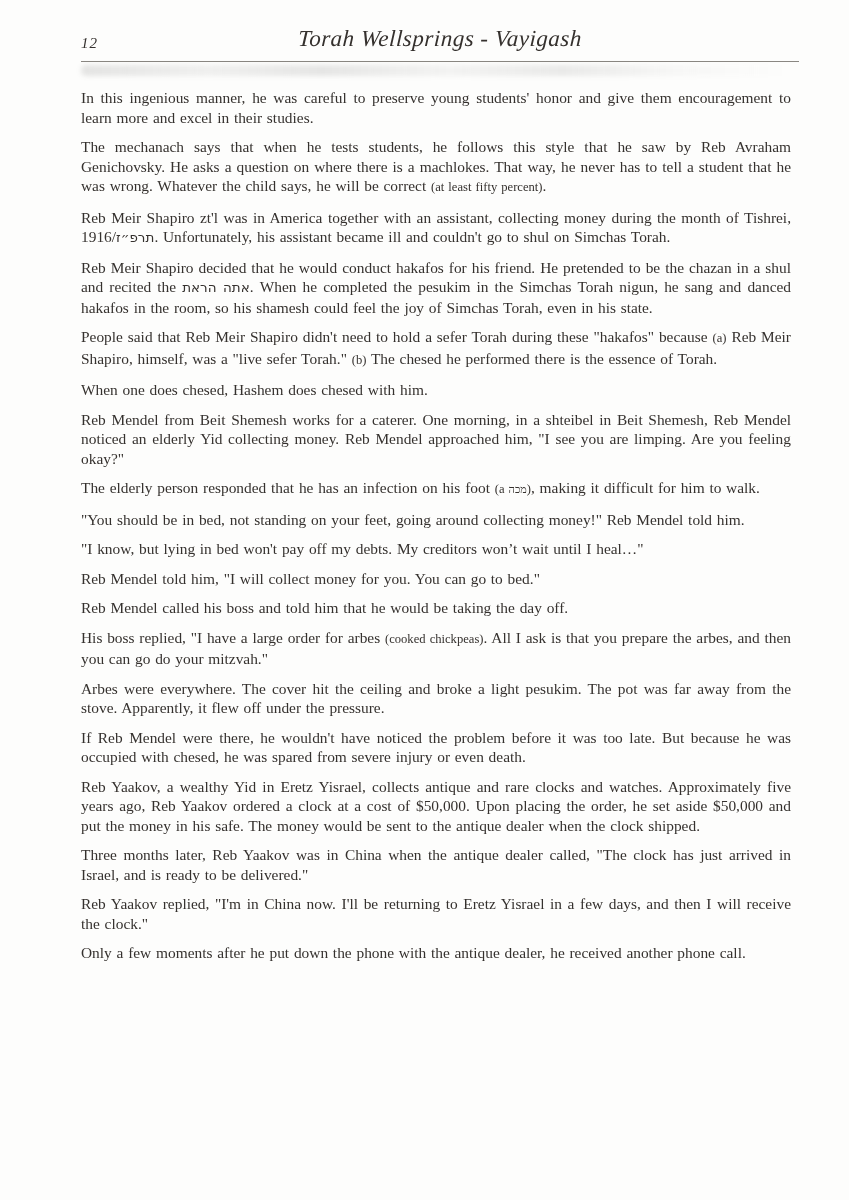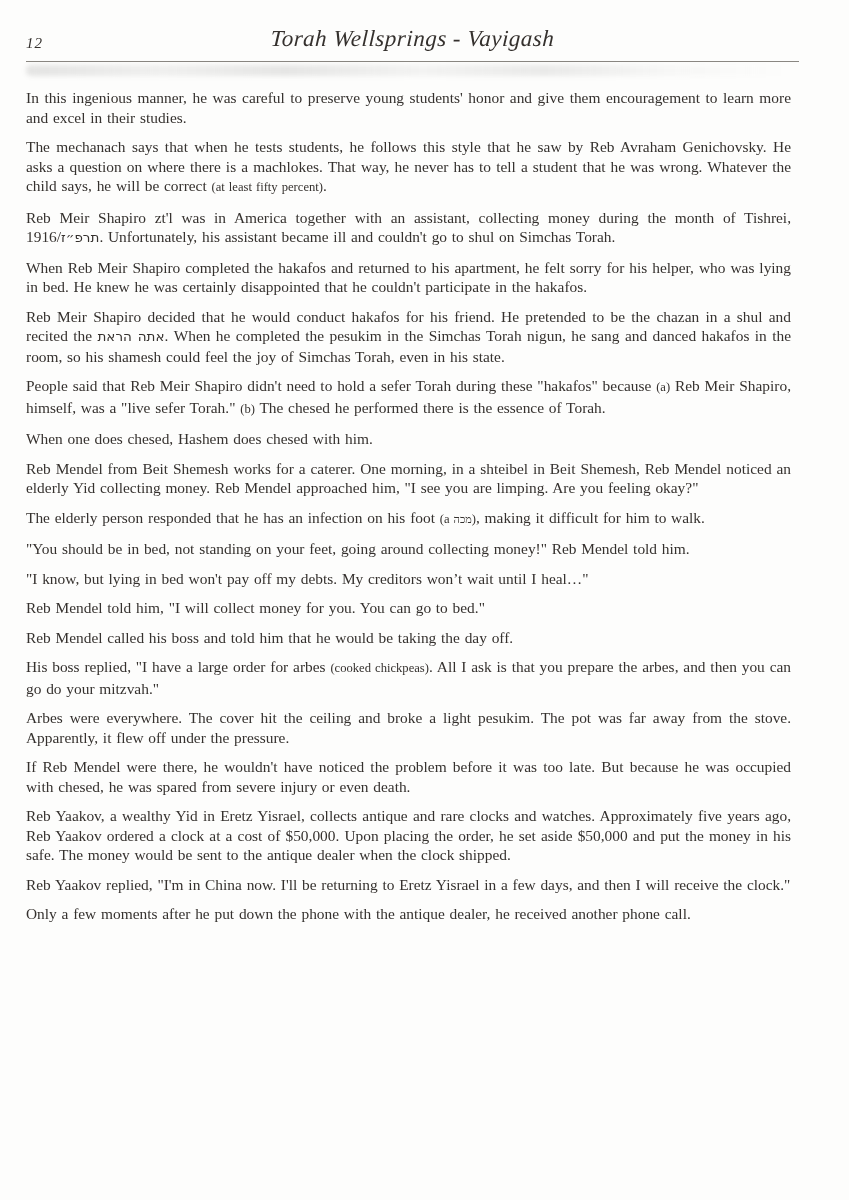--- a/index.html
+++ b/index.html
@@ -6,21 +6,21 @@
   body {
     width:849px; height:1200px;
     background:#fdfdfc;
     font-family:"Liberation Serif","DejaVu Serif",serif;
     color:#35312e;
     overflow:hidden;
   }
   .page {
     box-sizing:border-box;
     width:849px; height:1200px;
-    padding:26px 50px 0 26px;
+    padding:26px 50px 0 81px;
     position:relative;
   }
   header.pagehead {
     position:relative;
     height:32px;
   }
   .pagenum {
     position:absolute; left:0; top:9px;
     font-style:italic;
     font-size:15px;
@@ -75,30 +75,30 @@
   <header class="pagehead">
     <span class="pagenum">12</span>
     <h1 class="title">Torah Wellsprings - Vayigash</h1>
   </header>
   <hr class="rule">
   <div class="smudge"></div>
   <main class="bodytext" id="paragraphs">
       <p class="para"><span>In this ingenious manner, he was careful to preserve young students' honor and give them encouragement to learn more and excel in their studies.</span></p>
       <p class="para"><span>The mechanach says that when he tests students, he follows this style that he saw by Reb Avraham Genichovsky. He asks a question on where there is a machlokes. That way, he never has to tell a student that he was wrong. Whatever the child says, he will be correct </span><span class="sm">(at least fifty percent)</span><span>.</span></p>
       <p class="para"><span>Reb Meir Shapiro </span><span class="it">zt'l</span><span> was in America together with an assistant, collecting money during the month of Tishrei, 1916/</span><span class="heb">תרפ״ז</span><span>. Unfortunately, his assistant became ill and couldn't go to shul on Simchas Torah.</span></p>
-      <p class="para"><span>When Reb Meir Shapiro completed the hakafos and returned to his apartment, he felt sorry for his helper, who was lying in bed. He knew he was certainly disappointed that he couldn't participate in the hakafos.</span></p>
       <p class="para"><span>Reb Meir Shapiro decided that he would conduct hakafos for his friend. He pretended to be the chazan in a shul and recited the </span><span class="heb">אתה הראת</span><span>. When he completed the pesukim in the Simchas Torah nigun, he sang and danced hakafos in the room, so his shamesh could feel the joy of Simchas Torah, even in his state.</span></p>
       <p class="para"><span>People said that Reb Meir Shapiro didn't need to hold a sefer Torah during these "hakafos" because </span><span class="sm">(a)</span><span> Reb Meir Shapiro, himself, was a "live sefer Torah." </span><span class="sm">(b)</span><span> The chesed he performed there is the essence of Torah.</span></p>
       <p class="para"><span>When one does chesed, Hashem does chesed with him.</span></p>
       <p class="para"><span>Reb Mendel from Beit Shemesh works for a caterer. One morning, in a </span><span class="it">shteibel</span><span> in Beit Shemesh, Reb Mendel noticed an elderly Yid collecting money. Reb Mendel approached him, "I see you are limping. Are you feeling okay?"</span></p>
       <p class="para"><span>The elderly person responded that he has an infection on his foot </span><span class="sm">(a </span><span class="heb sm">מכה</span><span class="sm">)</span><span>, making it difficult for him to walk.</span></p>
       <p class="para"><span>"You should be in bed, not standing on your feet, going around collecting money!" Reb Mendel told him.</span></p>
       <p class="para"><span>"I know, but lying in bed won't pay off my debts. My creditors won’t wait until I heal…"</span></p>
       <p class="para"><span>Reb Mendel told him, "I will collect money for you. You can go to bed."</span></p>
       <p class="para"><span>Reb Mendel called his boss and told him that he would be taking the day off.</span></p>
       <p class="para"><span>His boss replied, "I have a large order for </span><span class="it">arbes</span><span> </span><span class="sm">(cooked chickpeas)</span><span>. All I ask is that you prepare the </span><span class="it">arbes</span><span>, and then you can go do your mitzvah."</span></p>
       <p class="para"><span class="it">Arbes</span><span> were everywhere. The cover hit the ceiling and broke a light pesukim. The pot was far away from the stove. Apparently, it flew off under the pressure.</span></p>
       <p class="para"><span>If Reb Mendel were there, he wouldn't have noticed the problem before it was too late. But because he was occupied with chesed, he was spared from severe injury or even death.</span></p>
       <p class="para"><span>Reb Yaakov, a wealthy Yid in Eretz Yisrael, collects antique and rare clocks and watches. Approximately five years ago, Reb Yaakov ordered a clock at a cost of $50,000. Upon placing the order, he set aside $50,000 and put the money in his safe. The money would be sent to the antique dealer when the clock shipped.</span></p>
+      <p class="para"><span>Three months later, Reb Yaakov was in China when the antique dealer called, "The clock has just arrived in Israel, and is ready to be delivered."</span></p>
       <p class="para"><span>Reb Yaakov replied, "I'm in China now. I'll be returning to Eretz Yisrael in a few days, and then I will receive the clock."</span></p>
       <p class="para"><span>Only a few moments after he put down the phone with the antique dealer, he received another phone call.</span></p>
     </main>
 </div>
 
 </body></html>

